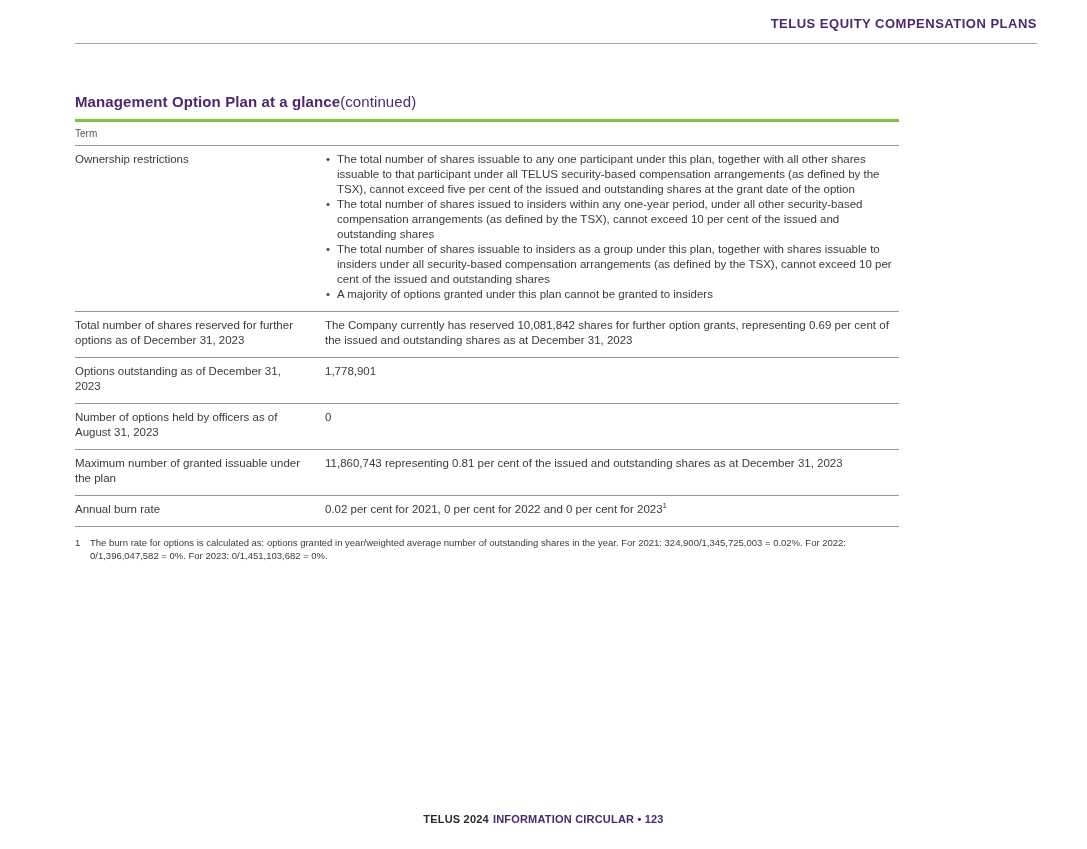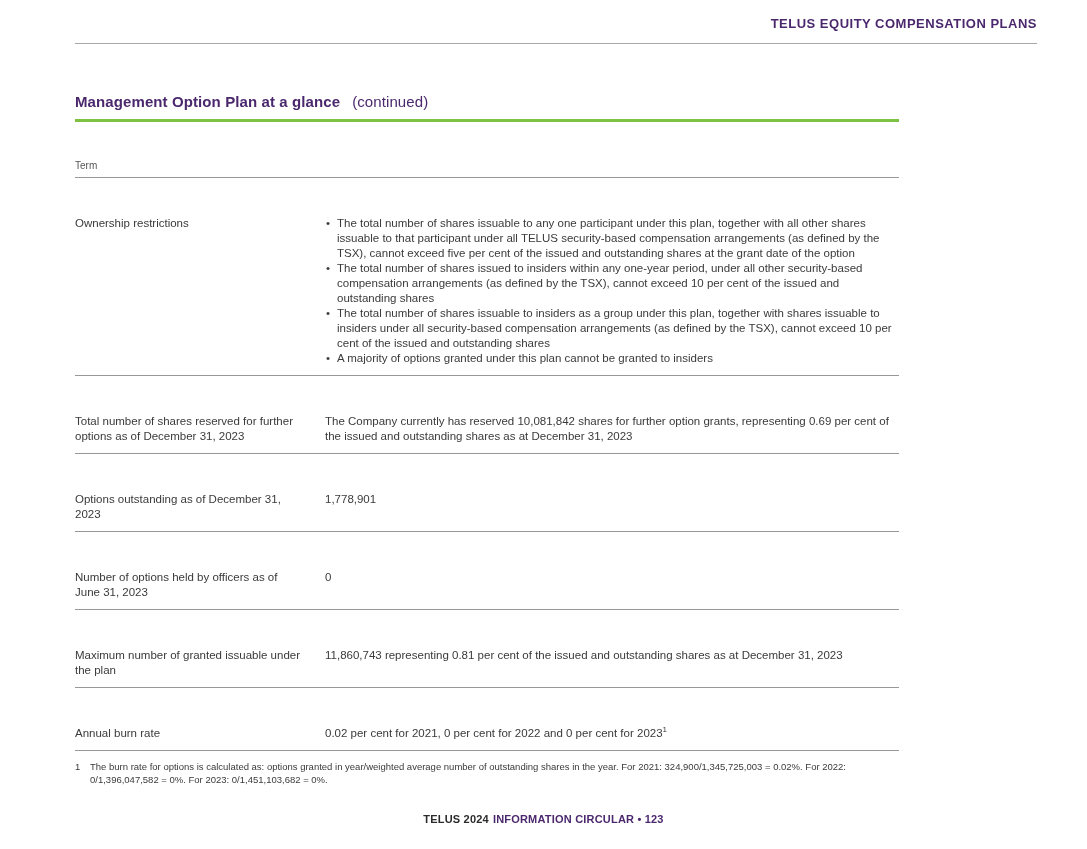--- a/index.html
+++ b/index.html
@@ -32,30 +32,30 @@
   
   .content { position: absolute; top: 93px; left: 75px; width: 824px; }
 
   .section-title {
     margin: 0 0 9px 0;
     font-size: 15px;
     color: #4B286D;
     font-weight: bold;
     letter-spacing: 0.1px;
   }
-  .title-continued { font-weight: normal; margin-left: 12px; }
+  .title-continued { font-weight: normal; margin-left: 0; }
 
   
   .glance-table {
     width: 824px;
     border-top: 3px solid #7DC242;
     font-size: 11.5px;
     line-height: 15px;
   }
-  .trow { display: flex; border-bottom: 1px solid #979797; margin-top: 32px; }
+  .trow { display: flex; border-bottom: 1px solid #979797; }
   .col-term { width: 250px; flex-shrink: 0; padding: 6px 20px 9px 0; }
   .col-desc { flex: 1; padding: 6px 0 9px 0; }
   .thead { font-size: 10px; color: #555555; }
   .thead .col-term, .thead .col-desc { padding: 4px 20px 4px 0; }
   .thead .col-desc { padding-right: 0; }
 
   .bullets { margin: 0; padding: 0; list-style: none; }
   .bullets li { position: relative; padding-left: 12px; }
   .bullets li::before { content: "\2022"; position: absolute; left: 1px; }
 
@@ -120,21 +120,21 @@
         <div class="col-term">Total number of shares reserved for further options as of December 31, 2023</div>
         <div class="col-desc">The Company currently has reserved 10,081,842 shares for further option grants, representing 0.69 per cent of the issued and outstanding shares as at December 31, 2023</div>
       </div>
 
       <div class="trow">
         <div class="col-term">Options outstanding as of December 31, 2023</div>
         <div class="col-desc">1,778,901</div>
       </div>
 
       <div class="trow">
-        <div class="col-term">Number of options held by officers as of June 31, 2023</div>
+        <div class="col-term">Number of options held by officers as of August 31, 2023</div>
         <div class="col-desc">0</div>
       </div>
 
       <div class="trow">
         <div class="col-term">Maximum number of granted issuable under the plan</div>
         <div class="col-desc">11,860,743 representing 0.81 per cent of the issued and outstanding shares as at December 31, 2023</div>
       </div>
 
       <div class="trow">
         <div class="col-term">Annual burn rate</div>

